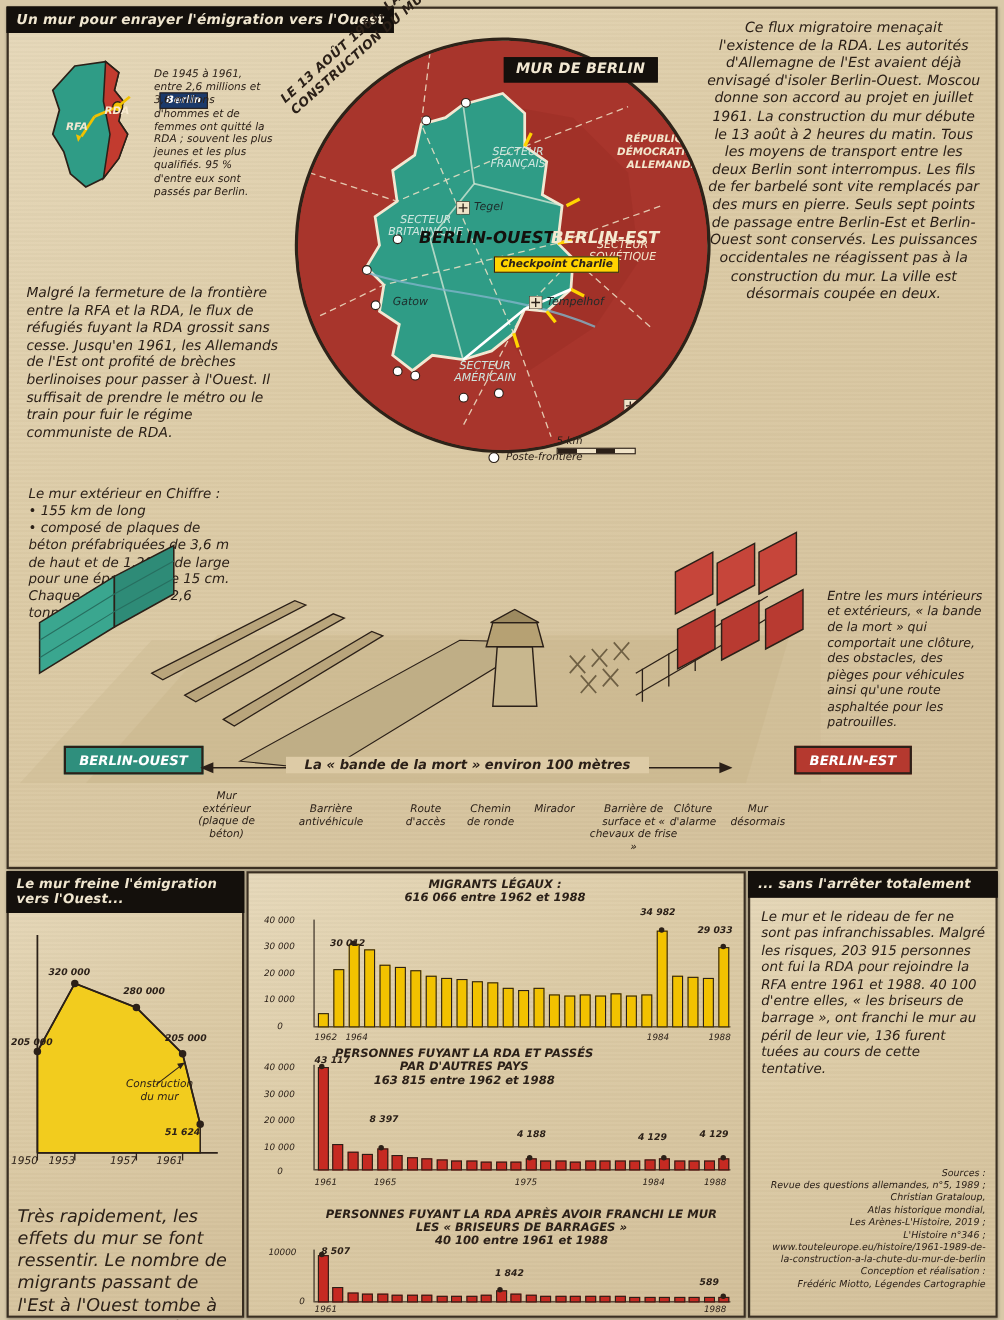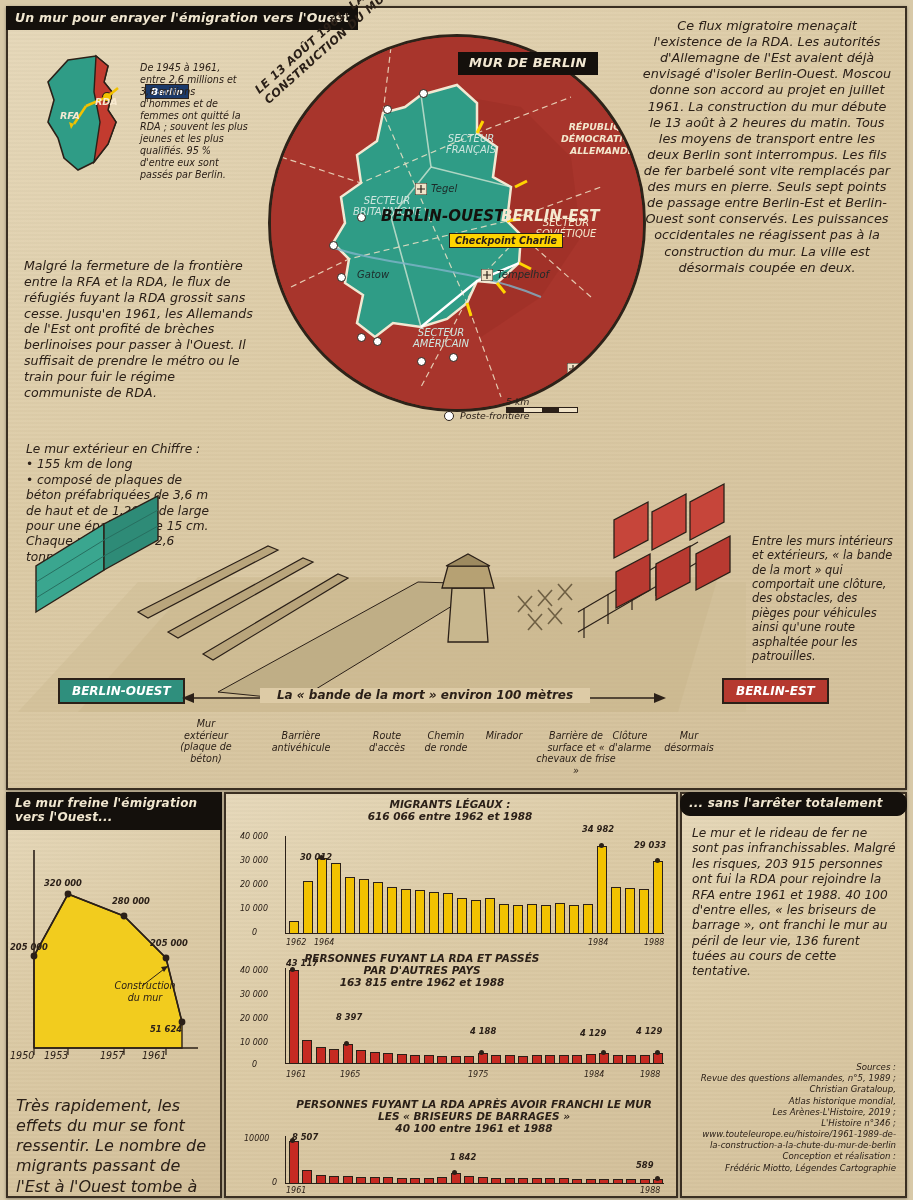--- a/index.html
+++ b/index.html
@@ -30,21 +30,21 @@
   
   .tab{
     position:absolute;background:#14100c;color:#f0e6cf;
     font-style:italic;font-weight:bold;
     letter-spacing:.2px;
     padding:4px 8px;line-height:1.15;
     border:1px solid #14100c;
   }
   #tab-main{left:6px;top:6px;font-size:12.5px;}
   #tab-bl{left:6px;top:792px;width:198px;font-size:12px;}
-  #tab-br{left:680px;top:792px;width:209px;font-size:12px;text-align:left;border-radius:10px;}
+  #tab-br{left:680px;top:792px;width:209px;font-size:12px;text-align:left;}
 
   
   .txt{position:absolute;font-style:italic;line-height:1.26;}
   .b{font-weight:bold;}
 
   
   #intro-left{left:24px;top:258px;width:232px;font-size:12.6px;}
   #intro-right{left:642px;top:18px;width:250px;font-size:12.8px;text-align:center;}
 
   

